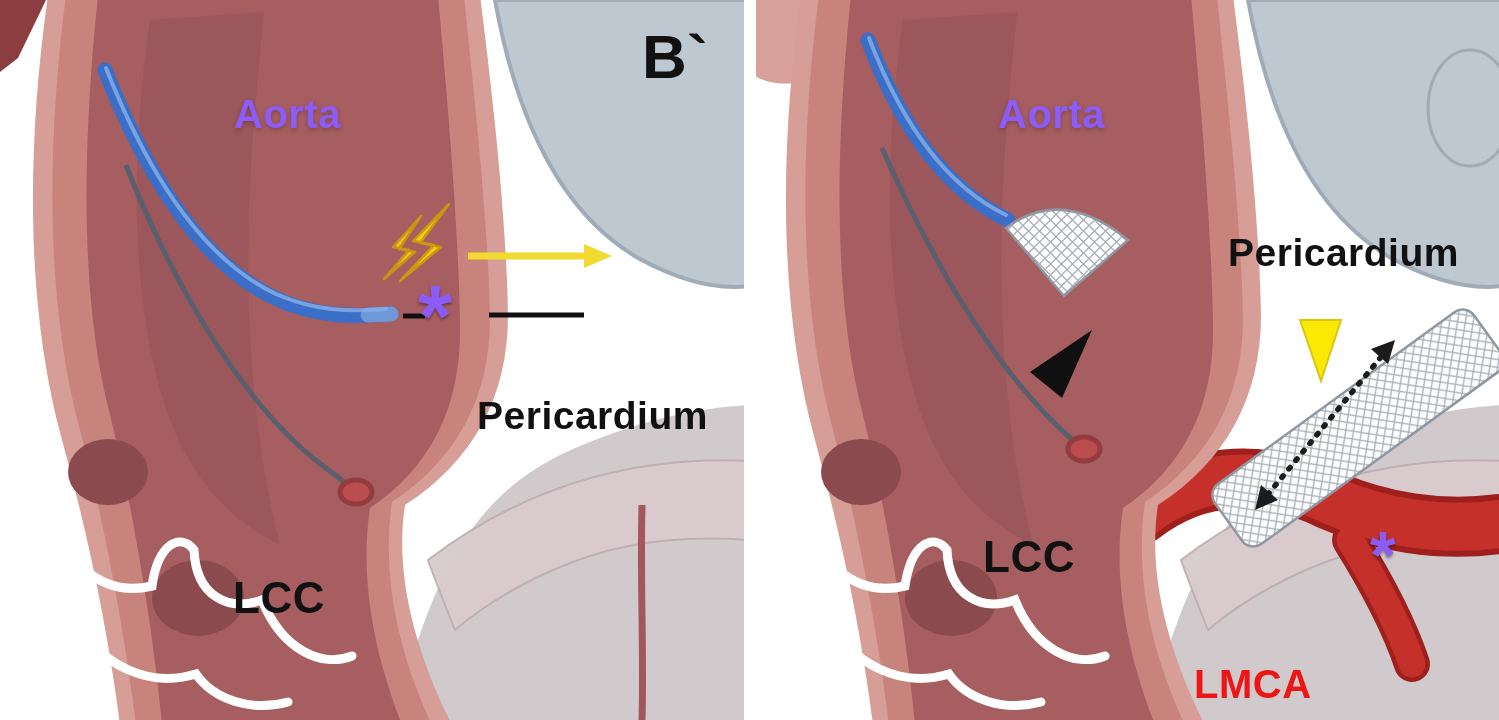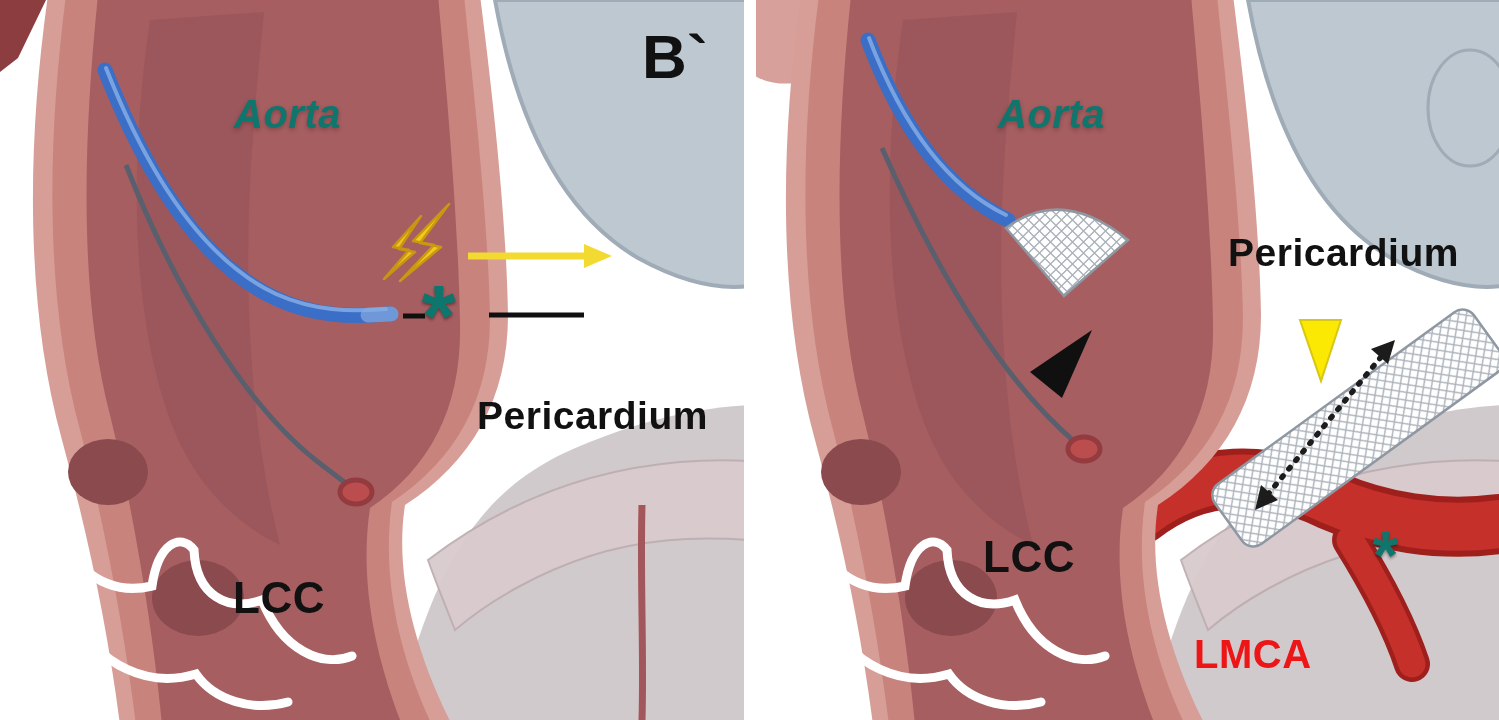--- a/index.html
+++ b/index.html
@@ -13,21 +13,21 @@
   #stage svg{position:absolute;left:0;top:0;}
   .lbl{
     position:absolute;
     font-family:"Liberation Sans", sans-serif;
     font-weight:bold;
     line-height:1;
     white-space:nowrap;
     letter-spacing:0.5px;
     color:#111;
   }
-  .lbl.white{color:#0f766e;text-shadow:0 2px 4px rgba(70,25,25,.35);font-style:italic;}
+  .lbl.white{color:#8b5cf6;text-shadow:0 2px 4px rgba(70,25,25,.35);}
   .lbl.red{color:#ed1515;}
   .lbl.star{text-shadow:0 2px 3px rgba(40,10,10,.45);}
 </style>
 </head>
 <body>
 
 <div id="stage">
 
 <svg width="1499" height="720" viewBox="0 0 1499 720">
   <defs>
@@ -123,16 +123,16 @@
 
 <div class="lbl white" style="left:234px;top:94px;font-size:40px;">Aorta</div>
 <div class="lbl" style="left:642px;top:26px;font-size:62px;">B`</div>
 <div class="lbl" style="left:477px;top:396px;font-size:39px;">Pericardium</div>
 <div class="lbl" style="left:233px;top:576px;font-size:44px;">LCC</div>
 <div class="lbl white star" style="left:418px;top:272px;font-size:88px;">*</div>
 
 <div class="lbl white" style="left:998px;top:94px;font-size:40px;">Aorta</div>
 <div class="lbl" style="left:1228px;top:233px;font-size:39px;">Pericardium</div>
 <div class="lbl" style="left:983px;top:535px;font-size:44px;">LCC</div>
-<div class="lbl red" style="left:1194px;top:634px;font-size:40px;">LMCA</div>
+<div class="lbl red" style="left:1194px;top:664px;font-size:40px;">LMCA</div>
 <div class="lbl white star" style="left:1370px;top:522px;font-size:66px;">*</div>
 
 </div>
 
 </body></html>

